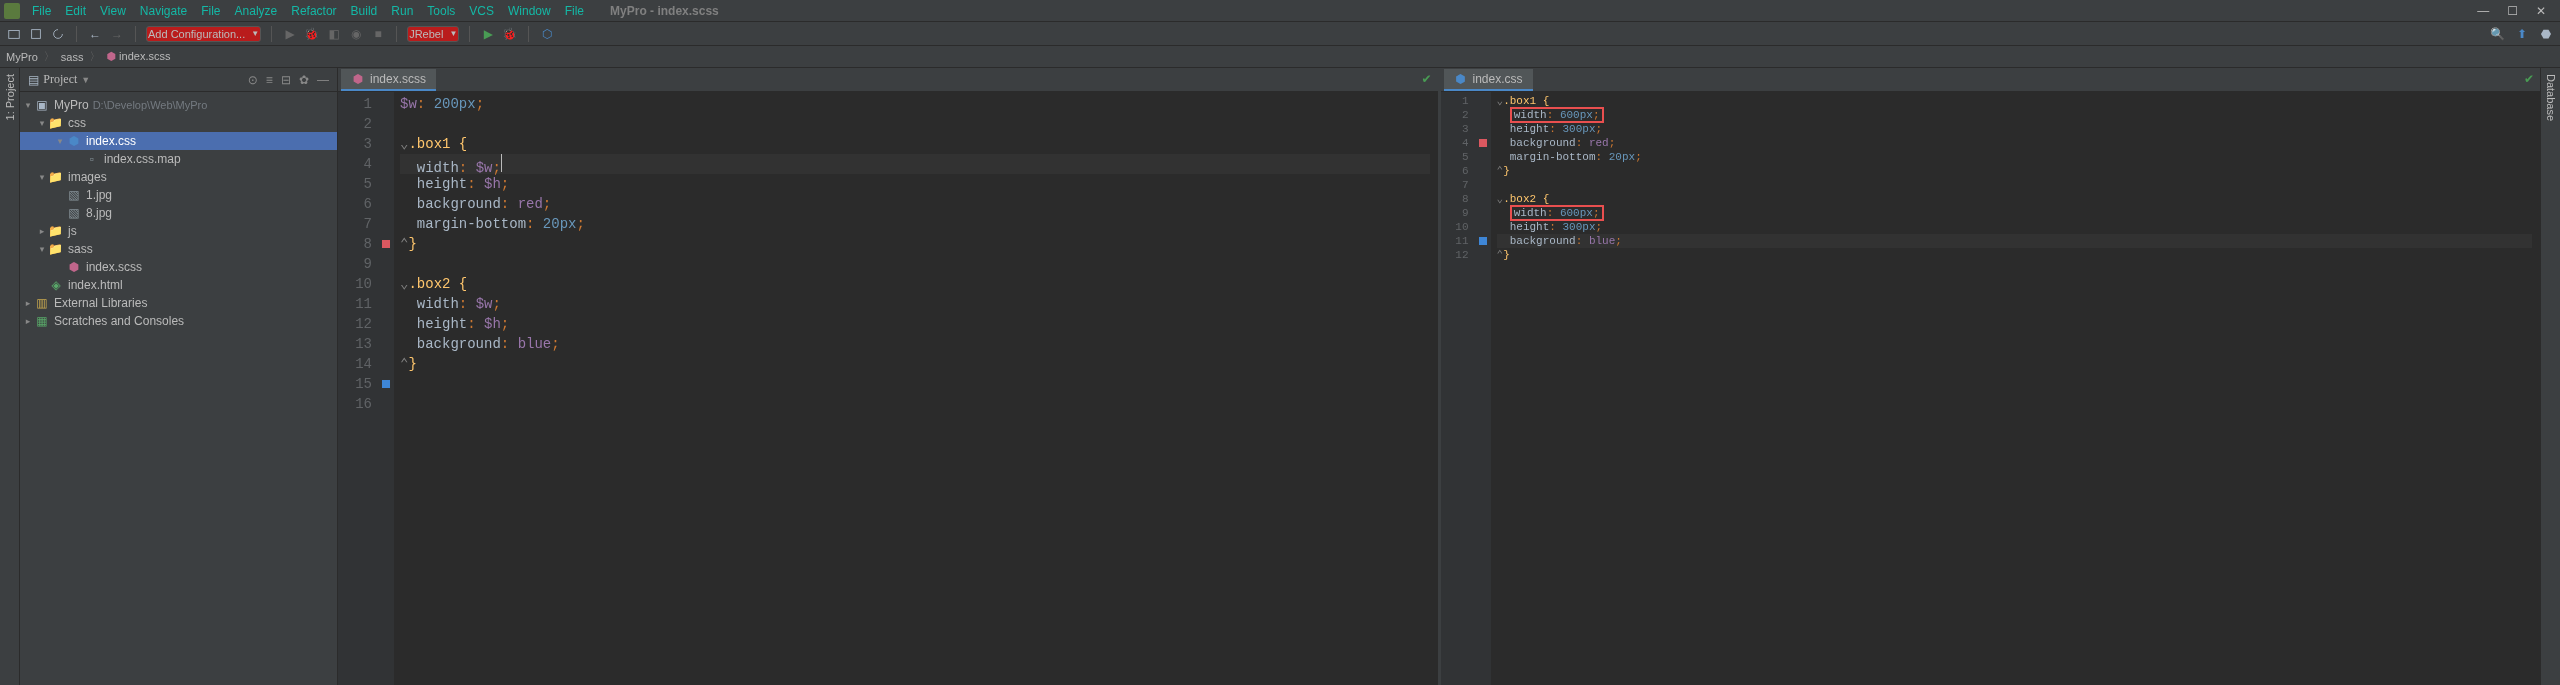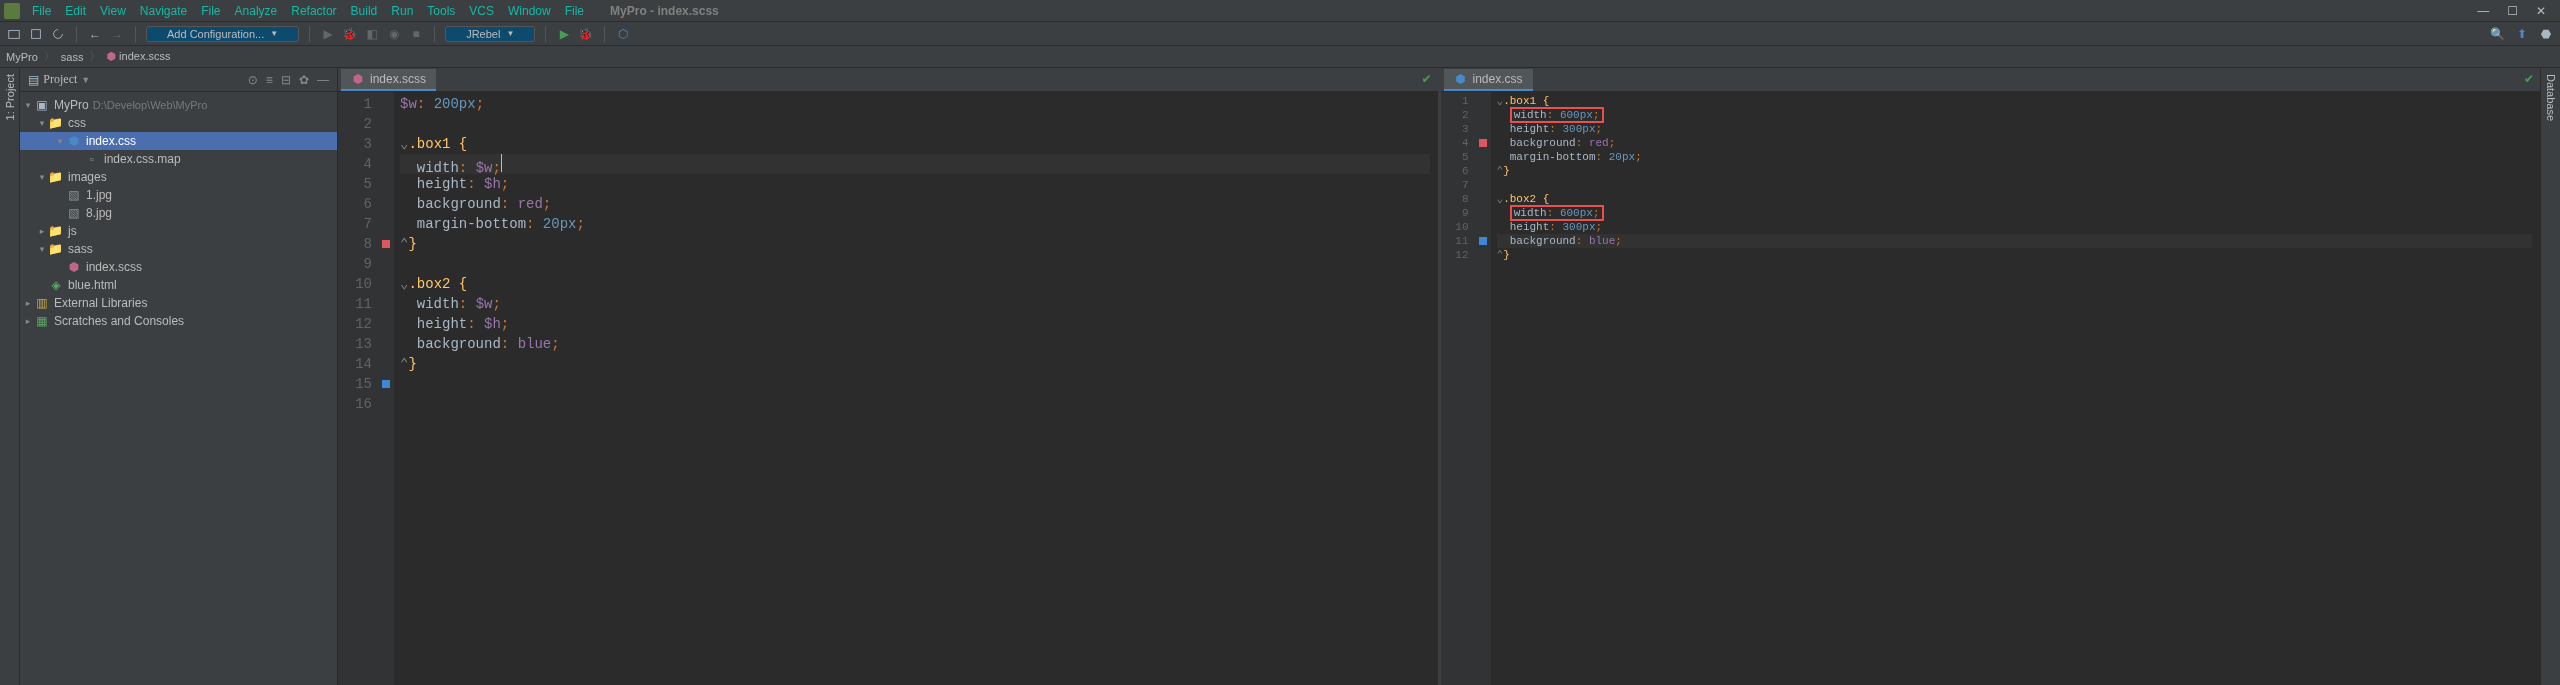--- a/index.html
+++ b/index.html
@@ -11,21 +11,21 @@
 .titlebar .menu { display: flex; gap: 2px; }
 .titlebar .menu span { padding: 2px 6px; cursor: pointer; color: #14b8a6; }
 .titlebar .title-text { margin-left: 20px; color: #808080; font-weight: bold; }
 .titlebar .win-controls { margin-left: auto; display: flex; gap: 18px; padding-right: 10px; color: #bbb; }
 .titlebar .win-controls span { cursor: pointer; }
 
 
 .toolbar { height: 24px; background: #3c3f41; display: flex; align-items: center; padding: 0 6px; gap: 6px; border-bottom: 1px solid #2b2b2b; }
 .toolbar .tool-icon { width: 16px; height: 16px; display: flex; align-items: center; justify-content: center; color: #a9b7c6; }
 .toolbar .sep { width: 1px; height: 16px; background: #555; margin: 0 4px; }
-.toolbar .combo { background: #0c4a6e; border: 1px solid #555; padding: 1px 20px; border-radius: 3px; color: #bbb; font-size: 11px; display: flex; align-items: center; gap: 6px; }
+.toolbar .combo { background: #b91c1c; border: 1px solid #555; padding: 1px 1px; border-radius: 3px; color: #bbb; font-size: 11px; display: flex; align-items: center; gap: 6px; }
 .toolbar .combo .chev { font-size: 8px; }
 .toolbar .right { margin-left: auto; display: flex; gap: 8px; align-items: center; }
 
 
 .breadcrumb { height: 22px; background: #3c3f41; display: flex; align-items: center; padding: 0 6px; gap: 6px; border-bottom: 1px solid #2b2b2b; font-size: 11px; }
 .breadcrumb .crumb { color: #bbb; }
 .breadcrumb .sep-ic { color: #666; }
 
 
 .main { display: flex; height: calc(100% - 68px); }
@@ -232,21 +232,21 @@
             <span class="label">sass</span>
           </div>
           <div class="tree-item ind2">
             <span class="arrow"></span>
             <span class="icon" style="color:#c0668b">⬢</span>
             <span class="label">index.scss</span>
           </div>
           <div class="tree-item ind1">
             <span class="arrow"></span>
             <span class="icon" style="color:#59a869">◈</span>
-            <span class="label">blue.html</span>
+            <span class="label">index.html</span>
           </div>
         </div>
       <div class="tree-item" style="padding-left:2px">
         <span class="arrow">▸</span>
         <span class="icon" style="color:#c9a94f">▥</span>
         <span class="label">External Libraries</span>
       </div>
       <div class="tree-item" style="padding-left:2px">
         <span class="arrow">▸</span>
         <span class="icon" style="color:#59a869">▦</span>

